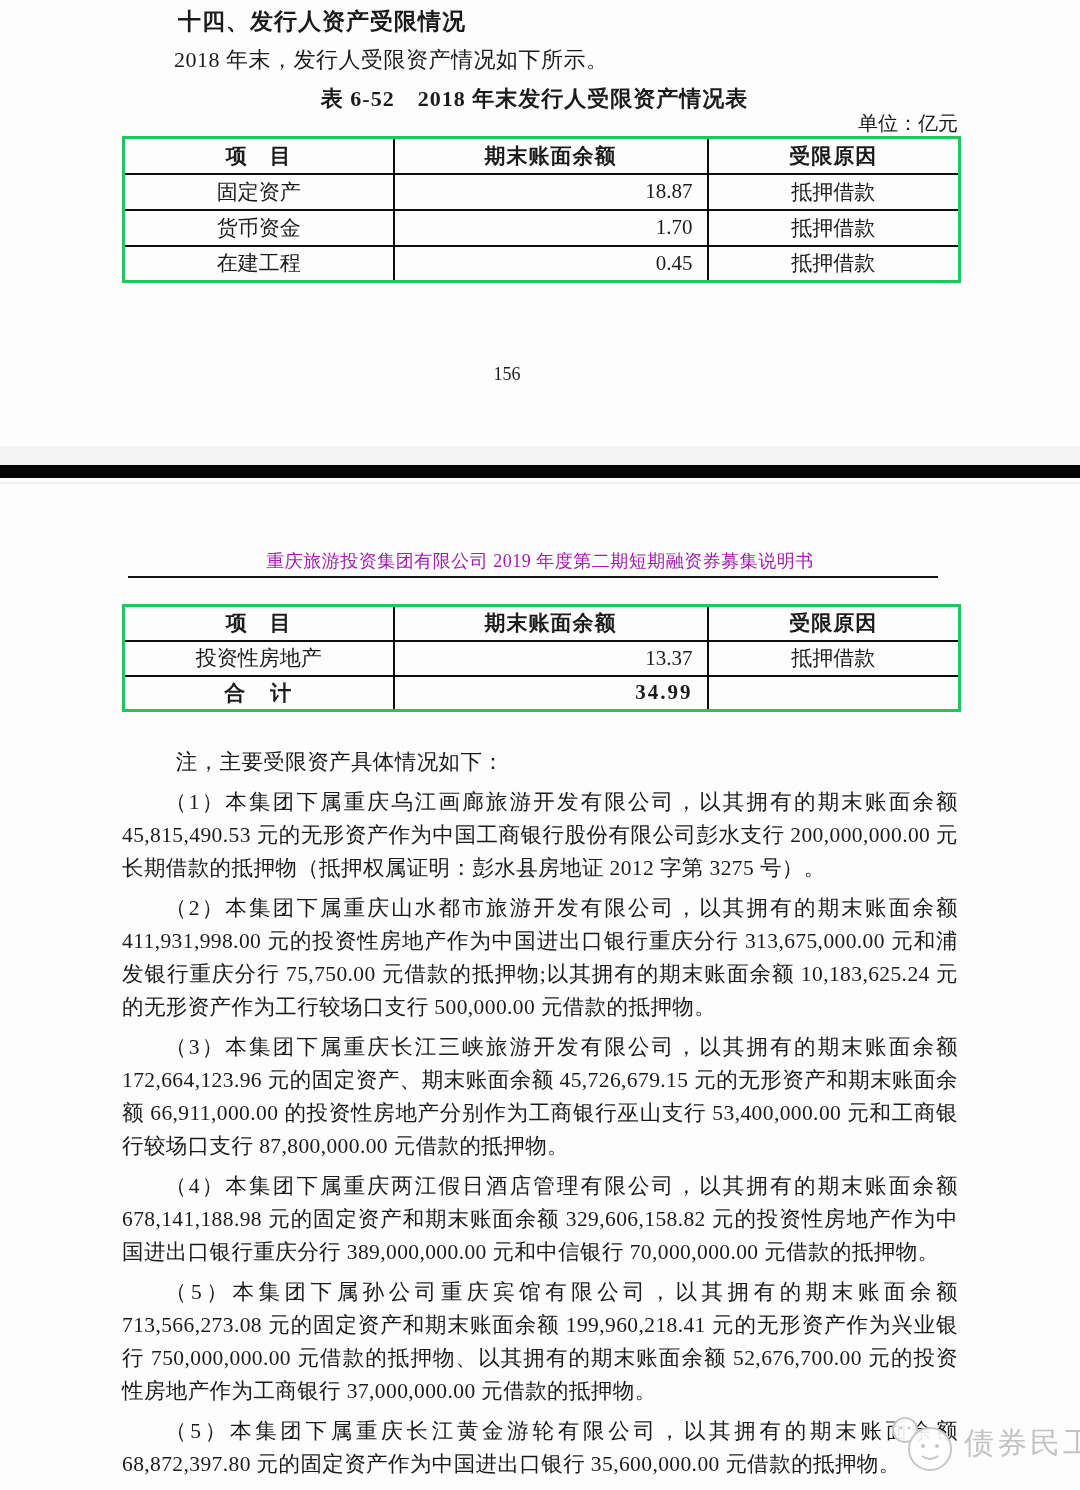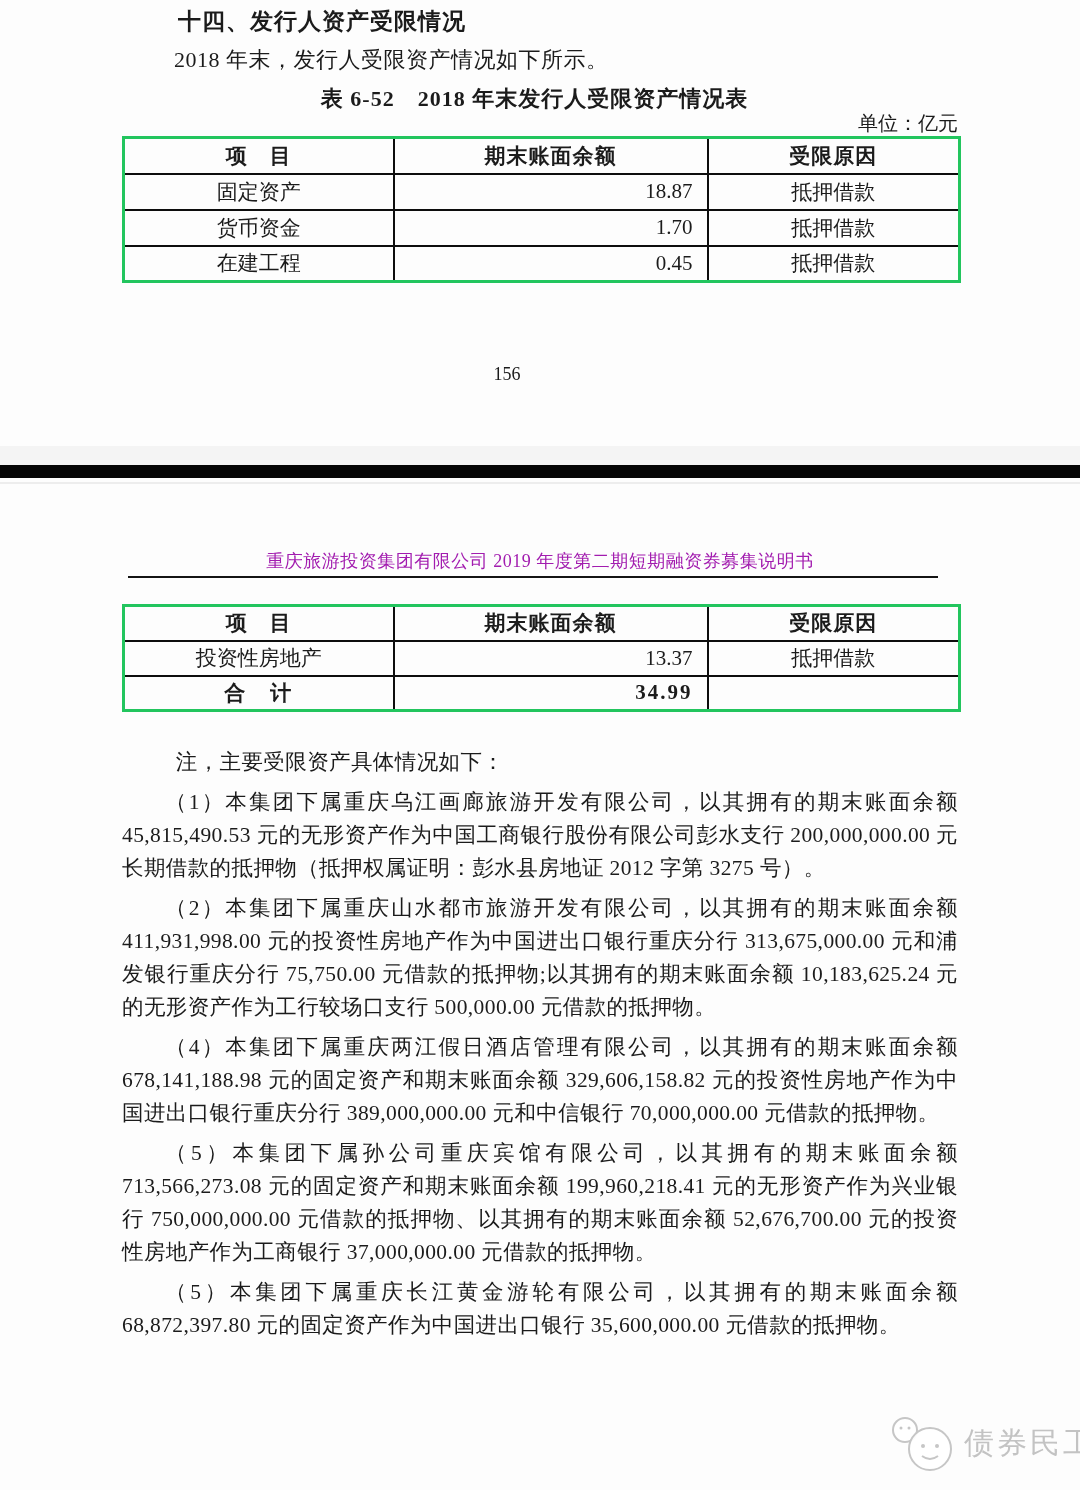--- a/index.html
+++ b/index.html
@@ -114,20 +114,21 @@
       <td class="cell-num">34.99</td>
       <td class="cell-center"></td>
     </tr>
   </tbody>
     </table>
 
   <div class="abs notes">
     <p class="note-intro">注，主要受限资产具体情况如下：</p>
     <p>（1）本集团下属重庆乌江画廊旅游开发有限公司，以其拥有的期末账面余额 45,815,490.53 元的无形资产作为中国工商银行股份有限公司彭水支行 200,000,000.00 元长期借款的抵押物（抵押权属证明：彭水县房地证 2012 字第 3275 号）。</p>
     <p>（2）本集团下属重庆山水都市旅游开发有限公司，以其拥有的期末账面余额 411,931,998.00 元的投资性房地产作为中国进出口银行重庆分行 313,675,000.00 元和浦发银行重庆分行 75,750.00 元借款的抵押物;以其拥有的期末账面余额 10,183,625.24 元的无形资产作为工行较场口支行 500,000.00 元借款的抵押物。</p>
+    <p>（3）本集团下属重庆长江三峡旅游开发有限公司，以其拥有的期末账面余额 172,664,123.96 元的固定资产、期末账面余额 45,726,679.15 元的无形资产和期末账面余额 66,911,000.00 的投资性房地产分别作为工商银行巫山支行 53,400,000.00 元和工商银行较场口支行 87,800,000.00 元借款的抵押物。</p>
     <p>（4）本集团下属重庆两江假日酒店管理有限公司，以其拥有的期末账面余额 678,141,188.98 元的固定资产和期末账面余额 329,606,158.82 元的投资性房地产作为中国进出口银行重庆分行 389,000,000.00 元和中信银行 70,000,000.00 元借款的抵押物。</p>
     <p>（5）本集团下属孙公司重庆宾馆有限公司，以其拥有的期末账面余额 713,566,273.08 元的固定资产和期末账面余额 199,960,218.41 元的无形资产作为兴业银行 750,000,000.00 元借款的抵押物、以其拥有的期末账面余额 52,676,700.00 元的投资性房地产作为工商银行 37,000,000.00 元借款的抵押物。</p>
     <p>（5）本集团下属重庆长江黄金游轮有限公司，以其拥有的期末账面余额 68,872,397.80 元的固定资产作为中国进出口银行 35,600,000.00 元借款的抵押物。</p>
   </div>
 
   <div class="abs watermark">
     <svg class="wm-logo" width="74" height="64" viewBox="0 0 74 64">
       <circle cx="19" cy="19" r="12" fill="rgba(255,255,255,0.9)" stroke="#c6c6c6" stroke-width="2"></circle>
       <circle cx="15" cy="17" r="1.5" fill="#c6c6c6"></circle>
       <circle cx="23" cy="17" r="1.5" fill="#c6c6c6"></circle>

